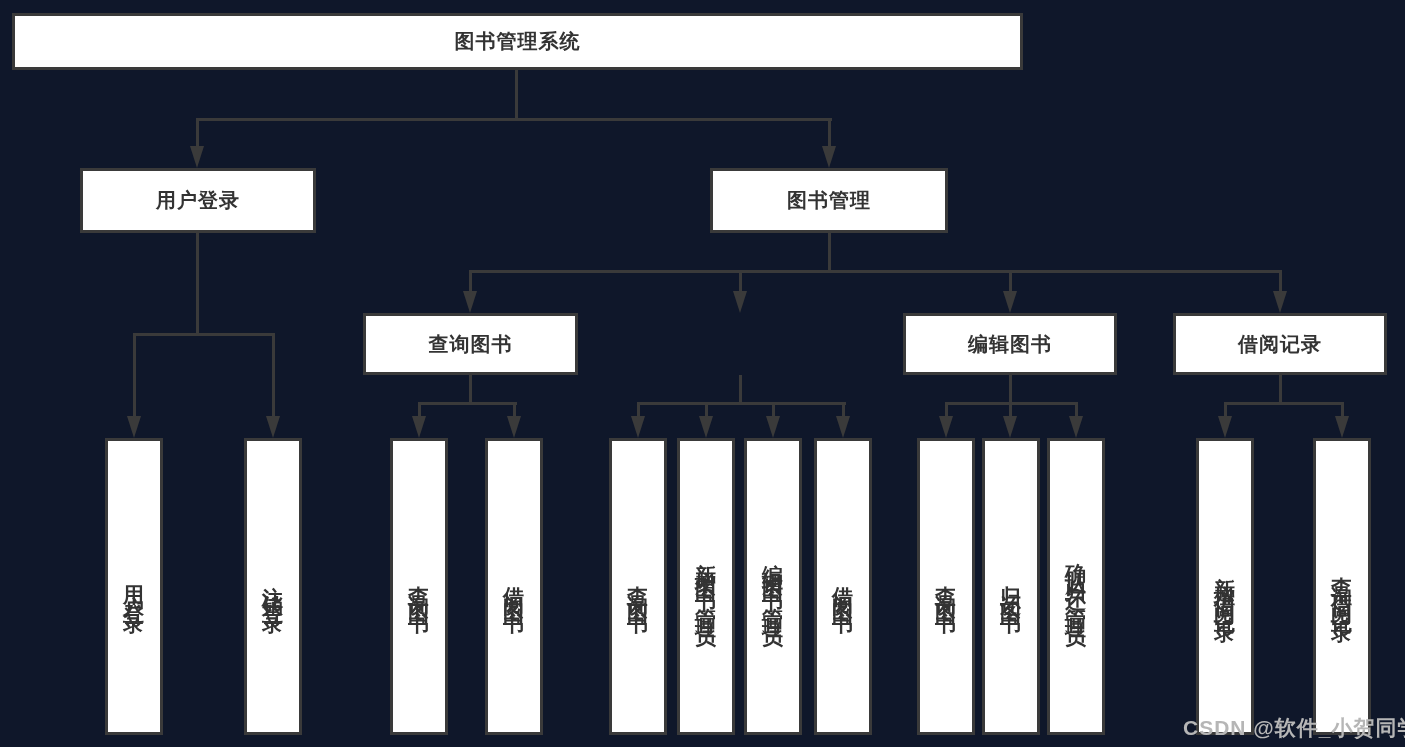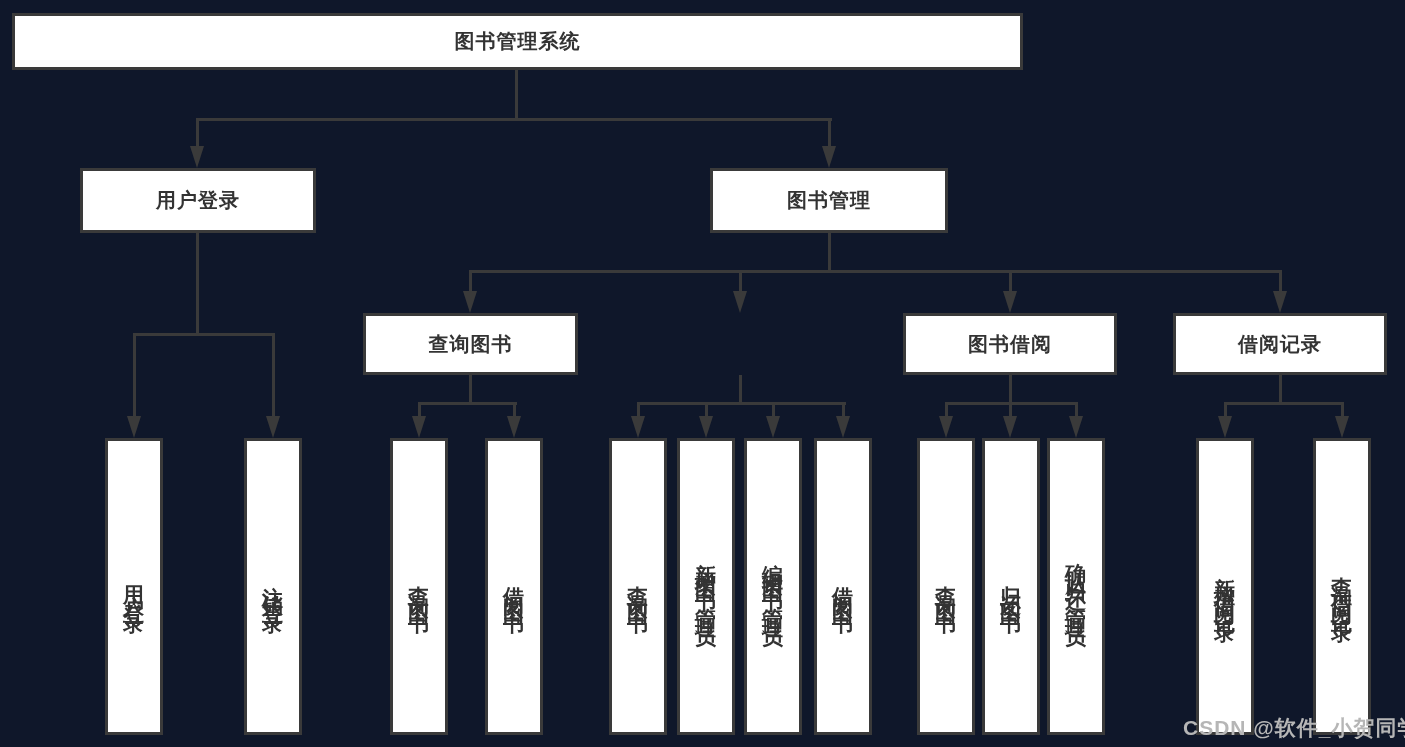--- a/index.html
+++ b/index.html
@@ -85,21 +85,21 @@
   <div class="vline" style="left:469px;top:270px;width:3px;height:23px;"></div>
   <div class="arrow" style="left:463px;top:291px;"></div>
   <div class="vline" style="left:739px;top:270px;width:3px;height:23px;"></div>
   <div class="arrow" style="left:733px;top:291px;"></div>
   <div class="vline" style="left:1009px;top:270px;width:3px;height:23px;"></div>
   <div class="arrow" style="left:1003px;top:291px;"></div>
   <div class="vline" style="left:1279px;top:270px;width:3px;height:23px;"></div>
   <div class="arrow" style="left:1273px;top:291px;"></div>
 
   <div class="box" style="left:363px;top:313px;width:215px;height:62px;">查询图书</div>
-  <div class="box" style="left:903px;top:313px;width:214px;height:62px;">图书借阅</div>
+  <div class="box" style="left:903px;top:313px;width:214px;height:62px;">编辑图书</div>
   <div class="box" style="left:1173px;top:313px;width:214px;height:62px;">借阅记录</div>
 
   <div class="vline" style="left:469px;top:375px;width:3px;height:30px;"></div>
   <div class="hline" style="left:418px;top:402px;width:99px;height:3px;"></div>
   <div class="vline" style="left:418px;top:402px;width:3px;height:16px;"></div>
   <div class="arrow" style="left:412px;top:416px;"></div>
   <div class="vline" style="left:513px;top:402px;width:3px;height:16px;"></div>
   <div class="arrow" style="left:507px;top:416px;"></div>
 
   <div class="vline" style="left:739px;top:375px;width:3px;height:30px;"></div>

